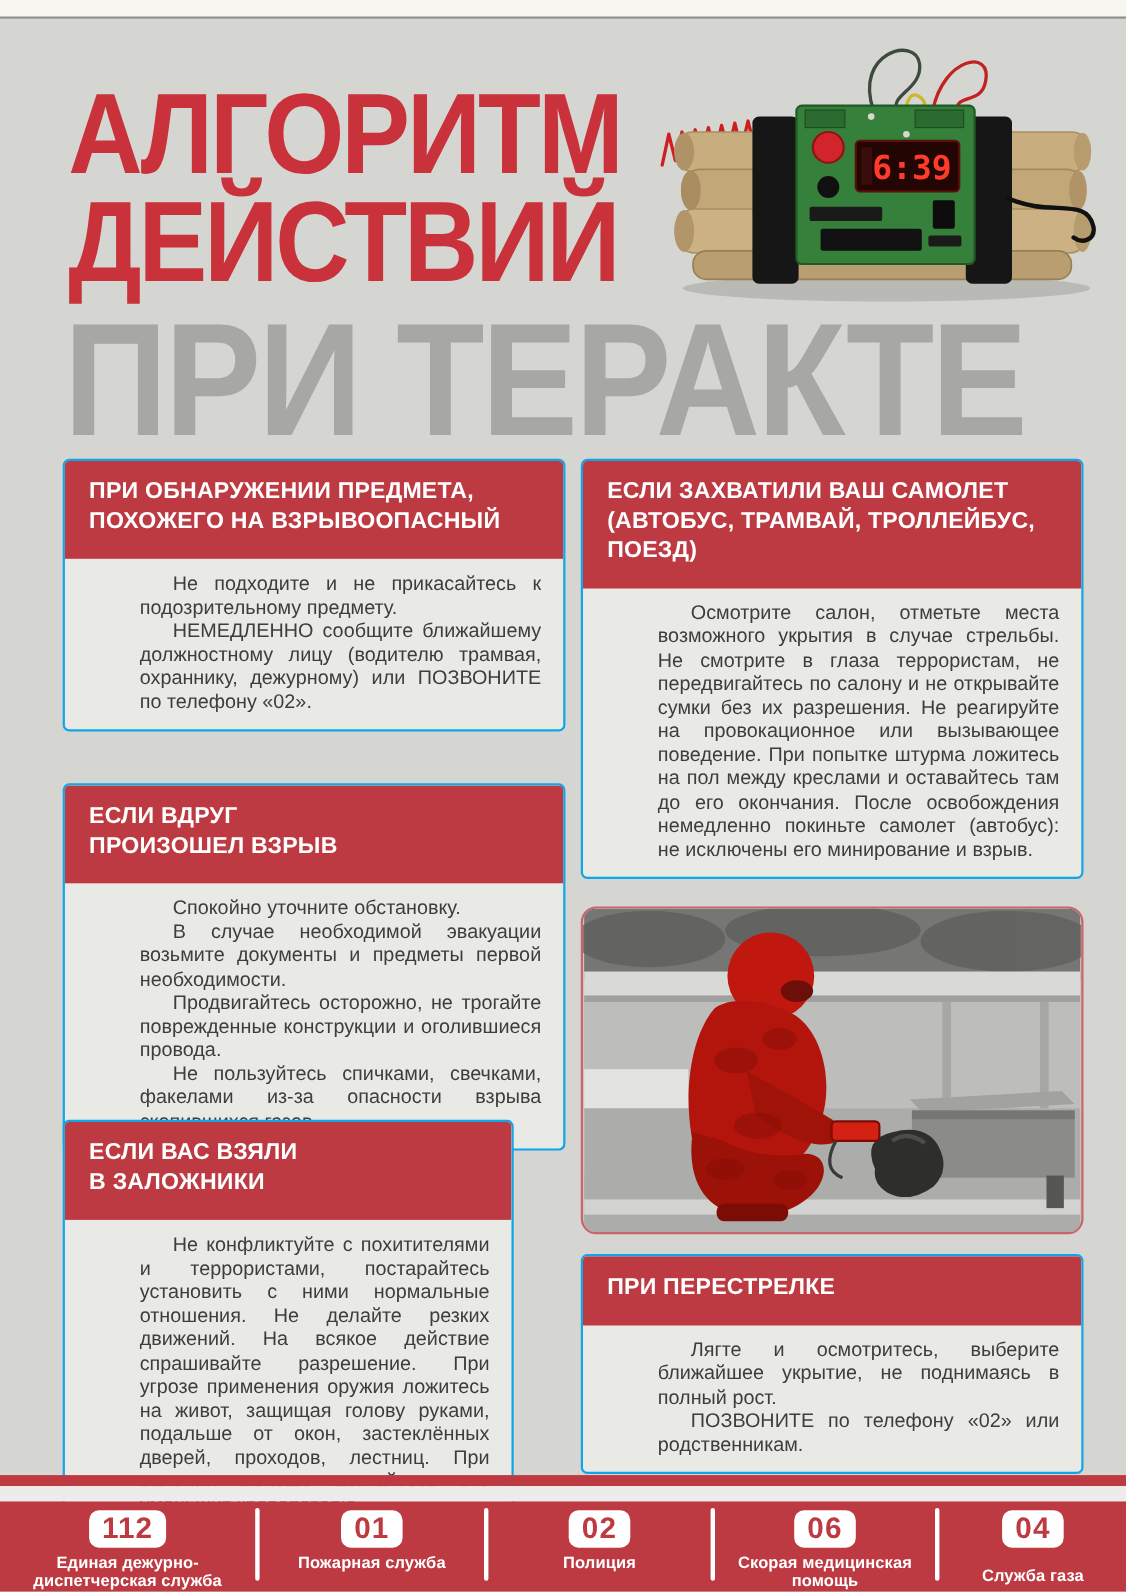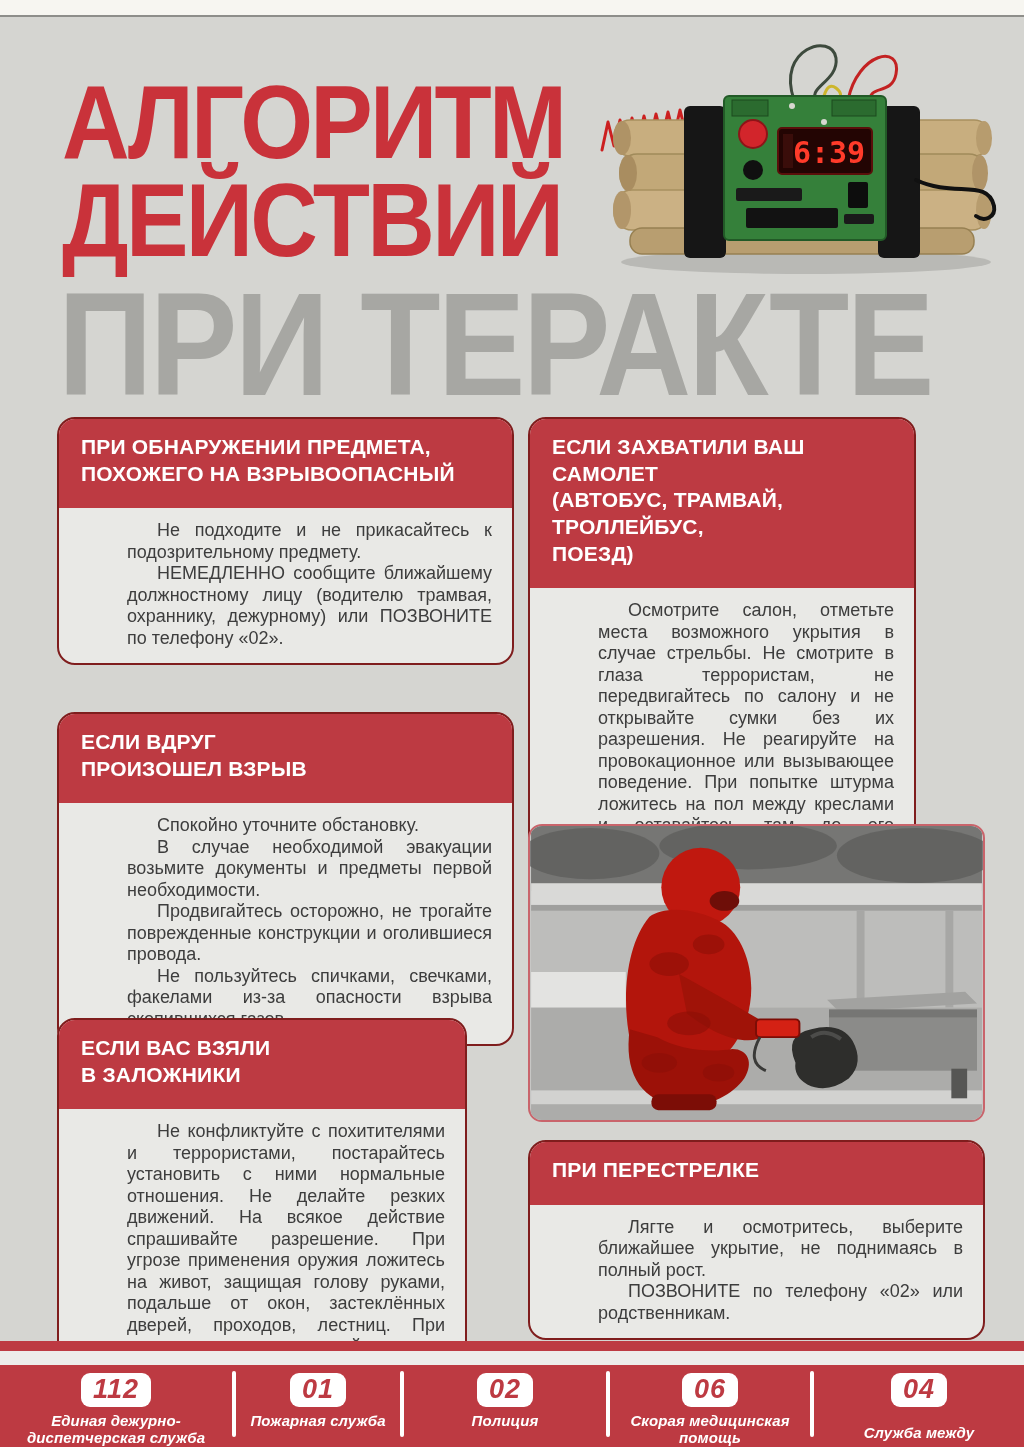--- a/index.html
+++ b/index.html
@@ -11,21 +11,21 @@
   }
   .scan-strip{position:absolute;left:0;top:0;width:1024px;height:15px;background:#f7f6f1;border-bottom:2px solid #8e8e8a;}
   
   .title{position:absolute;left:62px;top:74px;color:#c9323a;font-weight:bold;line-height:.94;}
   .title .t-line{display:block;font-size:104px;letter-spacing:-3px;transform:scaleX(.9);transform-origin:0 50%;white-space:nowrap;}
   .title-gray{position:absolute;left:58px;top:272px;color:#a7a7a3;font-weight:bold;font-size:146px;line-height:1;letter-spacing:-3px;transform:scaleX(.9);transform-origin:0 50%;white-space:nowrap;}
   
   .bomb{position:absolute;left:596px;top:30px;width:412px;height:250px;}
   
   .card{
-    position:absolute;background:#e9e9e6;border:2px solid #7f1d1d;border-radius:18px;
+    position:absolute;background:#e9e9e6;border:2px solid #0ea5e9;border-radius:6px;
     overflow:hidden;box-sizing:border-box;
   }
   .card-header{
     background:#bd3a42;color:#ffffff;font-weight:bold;font-size:21px;line-height:1.27;
     padding:15px 22px 21px 22px;white-space:pre-line;letter-spacing:.2px;
   }
   .card-body{padding:12px 20px 14px 20px;color:#3d3d3d;font-size:18px;line-height:21.5px;text-align:justify;margin-left:48px;}
   .card-body p{margin:0;text-indent:30px;}
   
   .photo{
@@ -33,21 +33,21 @@
     border:2px solid #c9646b;border-radius:14px;overflow:hidden;box-sizing:border-box;background:#c7c7c5;
   }
   .photo svg{display:block;width:100%;height:100%;}
   
   .red-rule{position:absolute;left:0;top:1341px;width:1024px;height:10px;background:#bd3a42;}
   .light-gap{position:absolute;left:0;top:1351px;width:1024px;height:14px;background:#edecea;}
   .hotline-bar{
     position:absolute;left:0;top:1365px;width:1024px;height:82px;background:#bd3a42;
     display:flex;align-items:stretch;
   }
-  .hotline-item{display:flex;flex-direction:column;align-items:center;justify-content:flex-start;padding-top:8px;box-sizing:border-box;font-style:italic;}
+  .hotline-item{display:flex;flex-direction:column;align-items:center;justify-content:flex-start;padding-top:8px;box-sizing:border-box;}
   .hotline-num{
     background:#ffffff;color:#bd3a42;font-weight:bold;font-size:27px;line-height:1.1;
     border-radius:9px;padding:2px 12px;letter-spacing:1px;
   }
   .hotline-label{
     margin-top:5px;color:#ffffff;font-weight:bold;font-size:15px;line-height:1.15;text-align:center;
     max-width:220px;letter-spacing:.1px;
   }
   .hotline-sep{width:4px;background:#ffffff;margin:6px 0 10px 0;border-radius:2px;}
 </style>
@@ -138,21 +138,21 @@
 </section>
 
 <section class="card" style="left:57px;top:1018px;width:410px;min-height:306px;">
   <header class="card-header">ЕСЛИ ВАС ВЗЯЛИ
 В ЗАЛОЖНИКИ</header>
   <div class="card-body">
     <p>Не конфликтуйте с похитителями и террористами, постарайтесь установить с ними нормальные отношения. Не делайте резких движений. На всякое действие спрашивайте разрешение. При угрозе применения оружия ложитесь на живот, защищая голову руками, подальше от окон, застеклённых дверей, проходов, лестниц. При ранении меньше двигайтесь это уменьшит кровопотерю.</p>
   </div>
 </section>
 
-<section class="card" style="left:528px;top:417px;width:388px;min-height:380px;">
+<section class="card" style="left:528px;top:417px;width:457px;min-height:380px;">
   <header class="card-header">ЕСЛИ ЗАХВАТИЛИ ВАШ САМОЛЕТ
 (АВТОБУС, ТРАМВАЙ, ТРОЛЛЕЙБУС,
 ПОЕЗД)</header>
   <div class="card-body">
     <p>Осмотрите салон, отметьте места возможного укрытия в случае стрельбы. Не смотрите в глаза террористам, не передвигайтесь по салону и не открывайте сумки без их разрешения. Не реагируйте на провокационное или вызывающее поведение. При попытке штурма ложитесь на пол между креслами и оставайтесь там до его окончания. После освобождения немедленно покиньте самолет (автобус): не исключены его минирование и взрыв.</p>
   </div>
 </section>
 
 <div class="photo">
   <svg viewBox="0 0 457 298" xmlns="http://www.w3.org/2000/svg">
@@ -217,32 +217,32 @@
 
 <div class="red-rule"></div>
 <div class="light-gap"></div>
 
 <div class="hotline-bar">
   <div class="hotline-item" style="width:232px;">
     <span class="hotline-num">112</span>
     <span class="hotline-label">Единая дежурно-диспетчерская служба Волгограда</span>
   </div>
   <div class="hotline-sep"></div>
-  <div class="hotline-item" style="width:164px;">
+  <div class="hotline-item" style="width:204px;">
     <span class="hotline-num">01</span>
     <span class="hotline-label">Пожарная служба</span>
   </div>
   <div class="hotline-sep"></div>
   <div class="hotline-item" style="width:202px;">
     <span class="hotline-num">02</span>
     <span class="hotline-label">Полиция</span>
   </div>
   <div class="hotline-sep"></div>
   <div class="hotline-item" style="width:200px;">
     <span class="hotline-num">06</span>
     <span class="hotline-label">Скорая медицинская помощь</span>
   </div>
   <div class="hotline-sep"></div>
   <div class="hotline-item" style="flex:1;gap:12px;">
     <span class="hotline-num">04</span>
-    <span class="hotline-label">Служба между</span>
+    <span class="hotline-label">Служба газа</span>
   </div>
 </div>
 
 </body></html>

